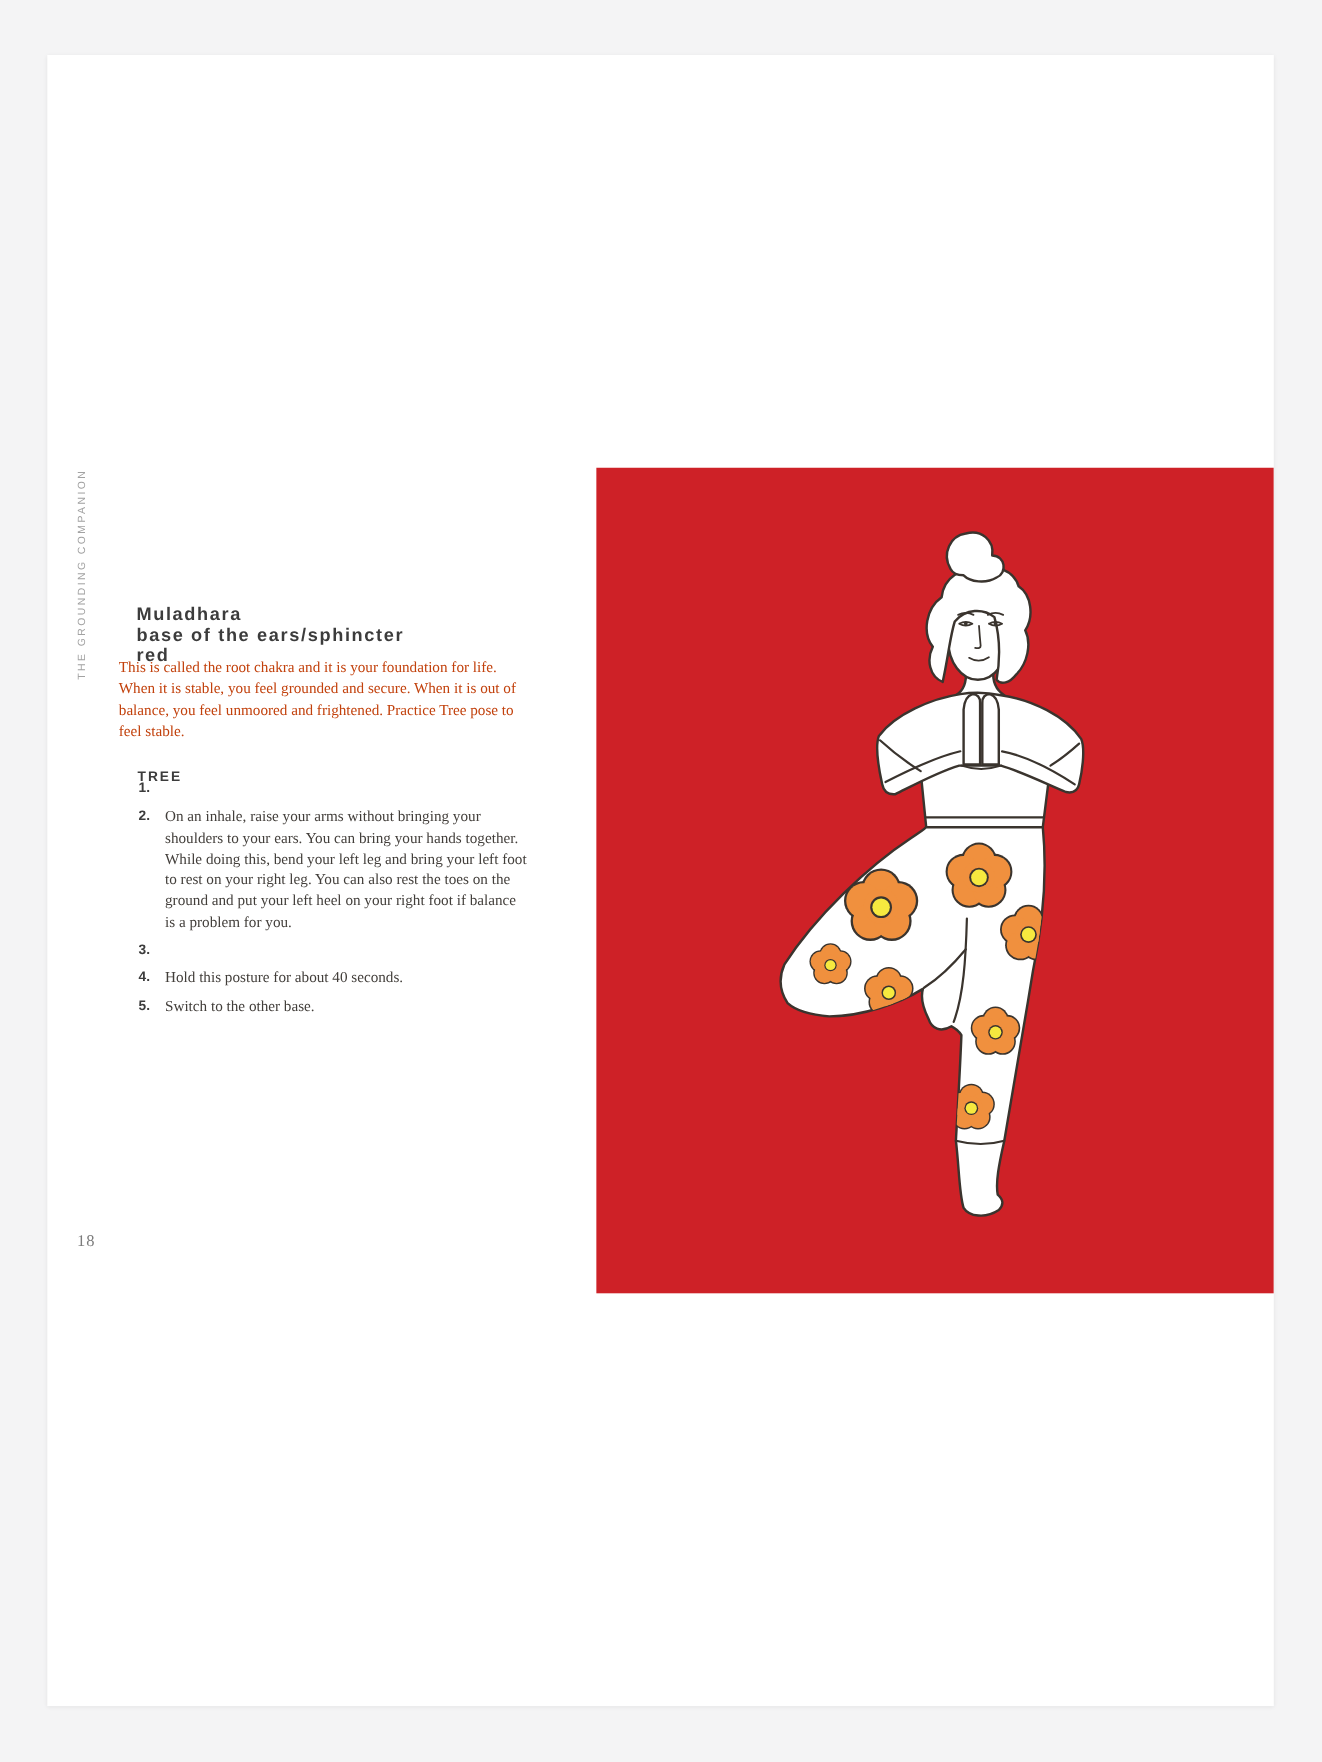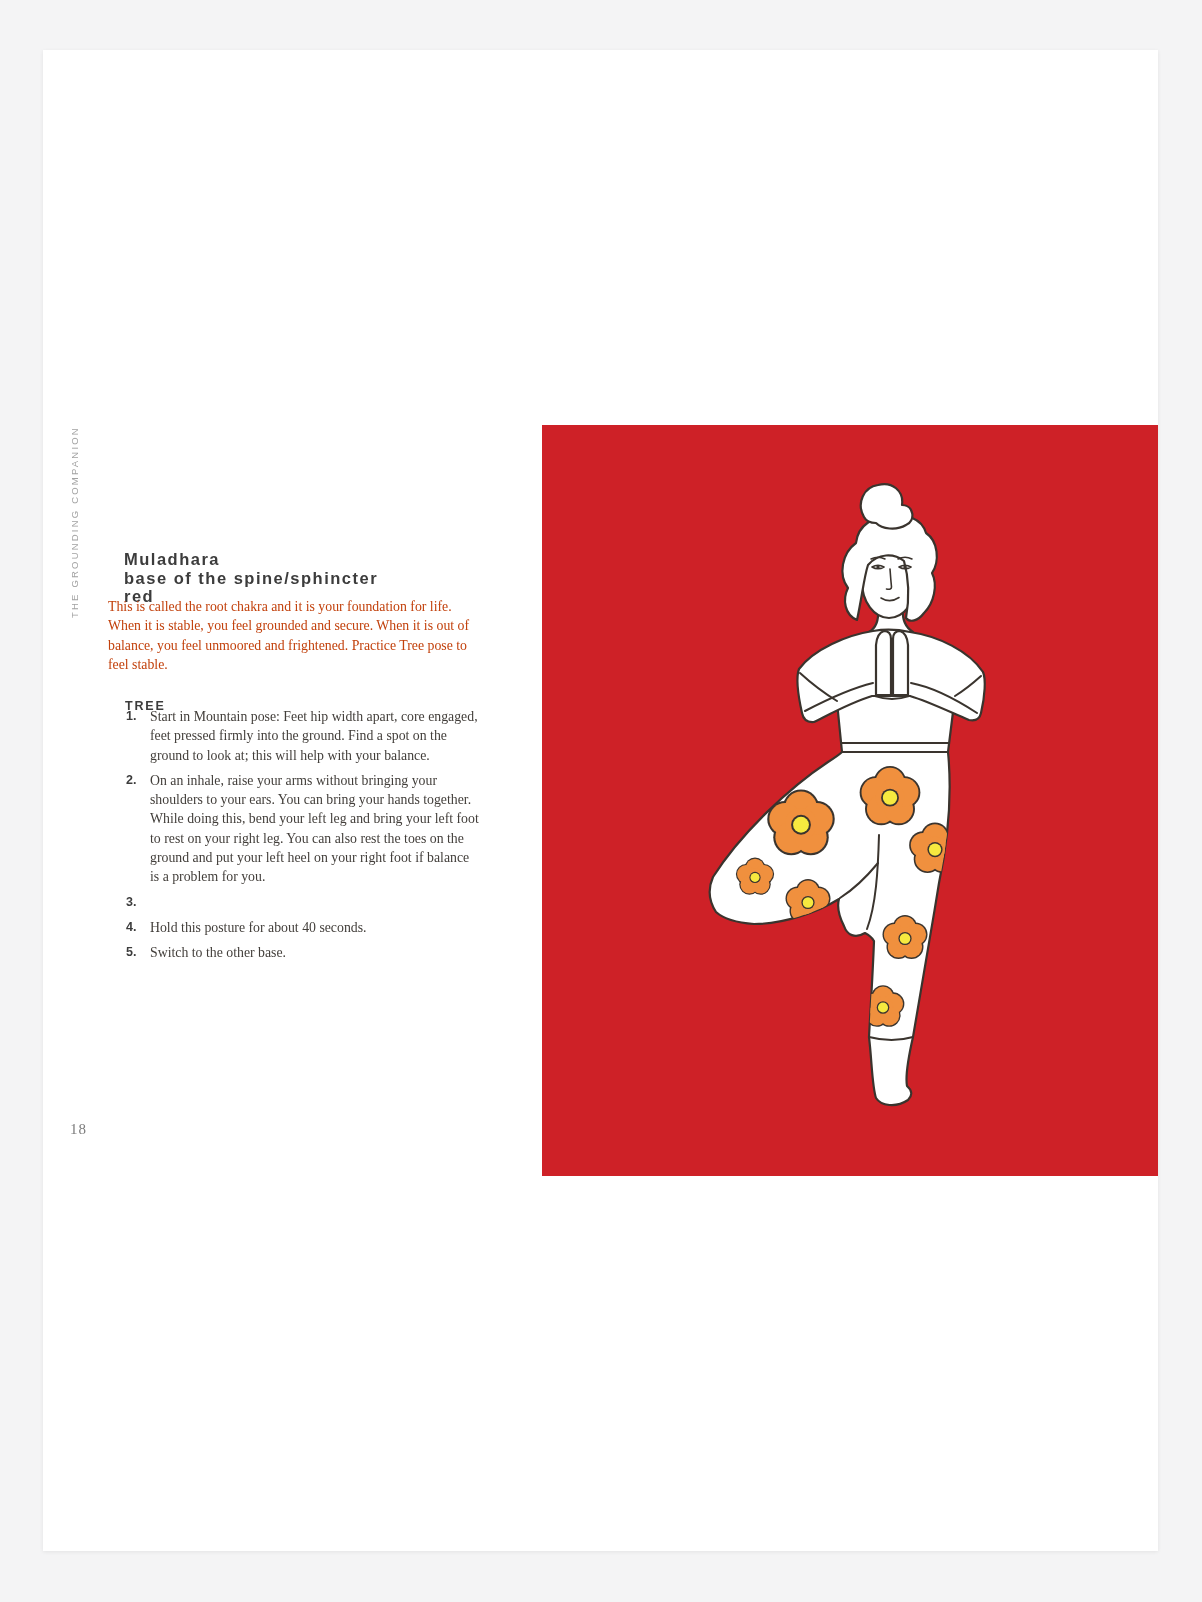--- a/index.html
+++ b/index.html
@@ -30,32 +30,31 @@
 </head>
 <body>
 
 <div class="stage">
   <div class="page">
 
     <div class="spine-text">THE GROUNDING COMPANION</div>
 
     <h1 class="chakra-title">
       <span>Muladhara</span>
-      <span>base of the spine/sphincter</span>
+      <span>base of the ears/sphincter</span>
       <span>red</span>
     </h1>
 
     <p class="intro">This is called the root chakra and it is your foundation for life. When it is stable, you feel grounded and secure. When it is out of balance, you feel unmoored and frightened. Practice Tree pose to feel stable.</p>
 
     <h2 class="pose-heading">TREE</h2>
 
     <ol class="steps">
       <li>
         <span class="num">1.</span>
-        <span class="step-text">Start in Mountain pose: Feet hip width apart, core engaged, feet pressed firmly into the ground. Find a spot on the ground to look at; this will help with your balance.</span>
       </li>
       <li>
         <span class="num">2.</span>
         <span class="step-text">On an inhale, raise your arms without bringing your shoulders to your ears. You can bring your hands together. While doing this, bend your left leg and bring your left foot to rest on your right leg. You can also rest the toes on the ground and put your left heel on your right foot if balance is a problem for you.</span>
       </li>
       <li>
         <span class="num">3.</span>
       </li>
       <li>
         <span class="num">4.</span>

